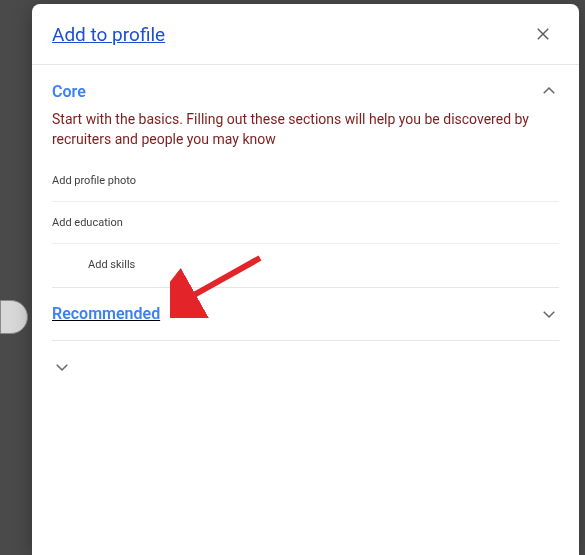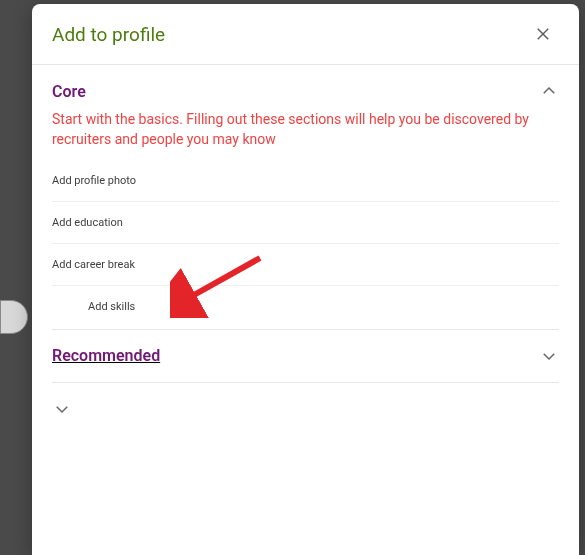--- a/index.html
+++ b/index.html
@@ -46,21 +46,22 @@
     .modal-header {
       display: flex;
       align-items: center;
       justify-content: space-between;
       padding: 14px 20px 14px 20px;
       border-bottom: 1px solid #e6e6e6;
     }
     .modal-title {
       font-size: 19px;
       font-weight: 400;
-      color: #4d7c0f;
+      color: #1d4ed8;
+      text-decoration: underline;
     }
     .close-btn {
       width: 32px;
       height: 32px;
       display: flex;
       align-items: center;
       justify-content: center;
       cursor: pointer;
       color: #5e5e5e;
       border-radius: 50%;
@@ -77,37 +78,37 @@
     .section-header {
       display: flex;
       align-items: center;
       justify-content: space-between;
       padding: 16px 0 6px 0;
       cursor: pointer;
     }
     .section-title {
       font-size: 16px;
       font-weight: 600;
-      color: #701a75;
+      color: #3b82f6;
     }
     .chevron {
       color: #666;
       width: 20px;
       height: 20px;
       display: flex;
       align-items: center;
       justify-content: center;
     }
     .chevron svg {
       width: 18px;
       height: 18px;
     }
     .section-desc {
       font-size: 14px;
-      color: #ef4444;
+      color: #7f1d1d;
       line-height: 1.45;
       padding: 2px 0 10px 0;
     }
     .item {
       padding: 14px 0;
       font-size: 11px;
       color: #404040;
       border-bottom: 1px solid #eee;
       cursor: pointer;
     }
@@ -163,21 +164,20 @@
       <div class="chevron">
         <svg viewBox="0 0 24 24" fill="none" stroke="currentColor" stroke-width="2">
           <polyline points="5 15 12 8 19 15"></polyline>
         </svg>
       </div>
     </div>
     <div class="section-desc">Start with the basics. Filling out these sections will help you be discovered by recruiters and people you may know</div>
 
     <div class="item">Add profile photo</div>
     <div class="item">Add education</div>
-    <div class="item">Add career break</div>
     <div class="item" style="border-bottom:none;margin-left:36px;">Add skills</div>
 
     <div class="section-divider"></div>
 
     <div class="collapsed-section">
       <div class="section-title">Recommended</div>
       <div class="chevron">
         <svg viewBox="0 0 24 24" fill="none" stroke="currentColor" stroke-width="2">
           <polyline points="5 9 12 16 19 9"></polyline>
         </svg>

